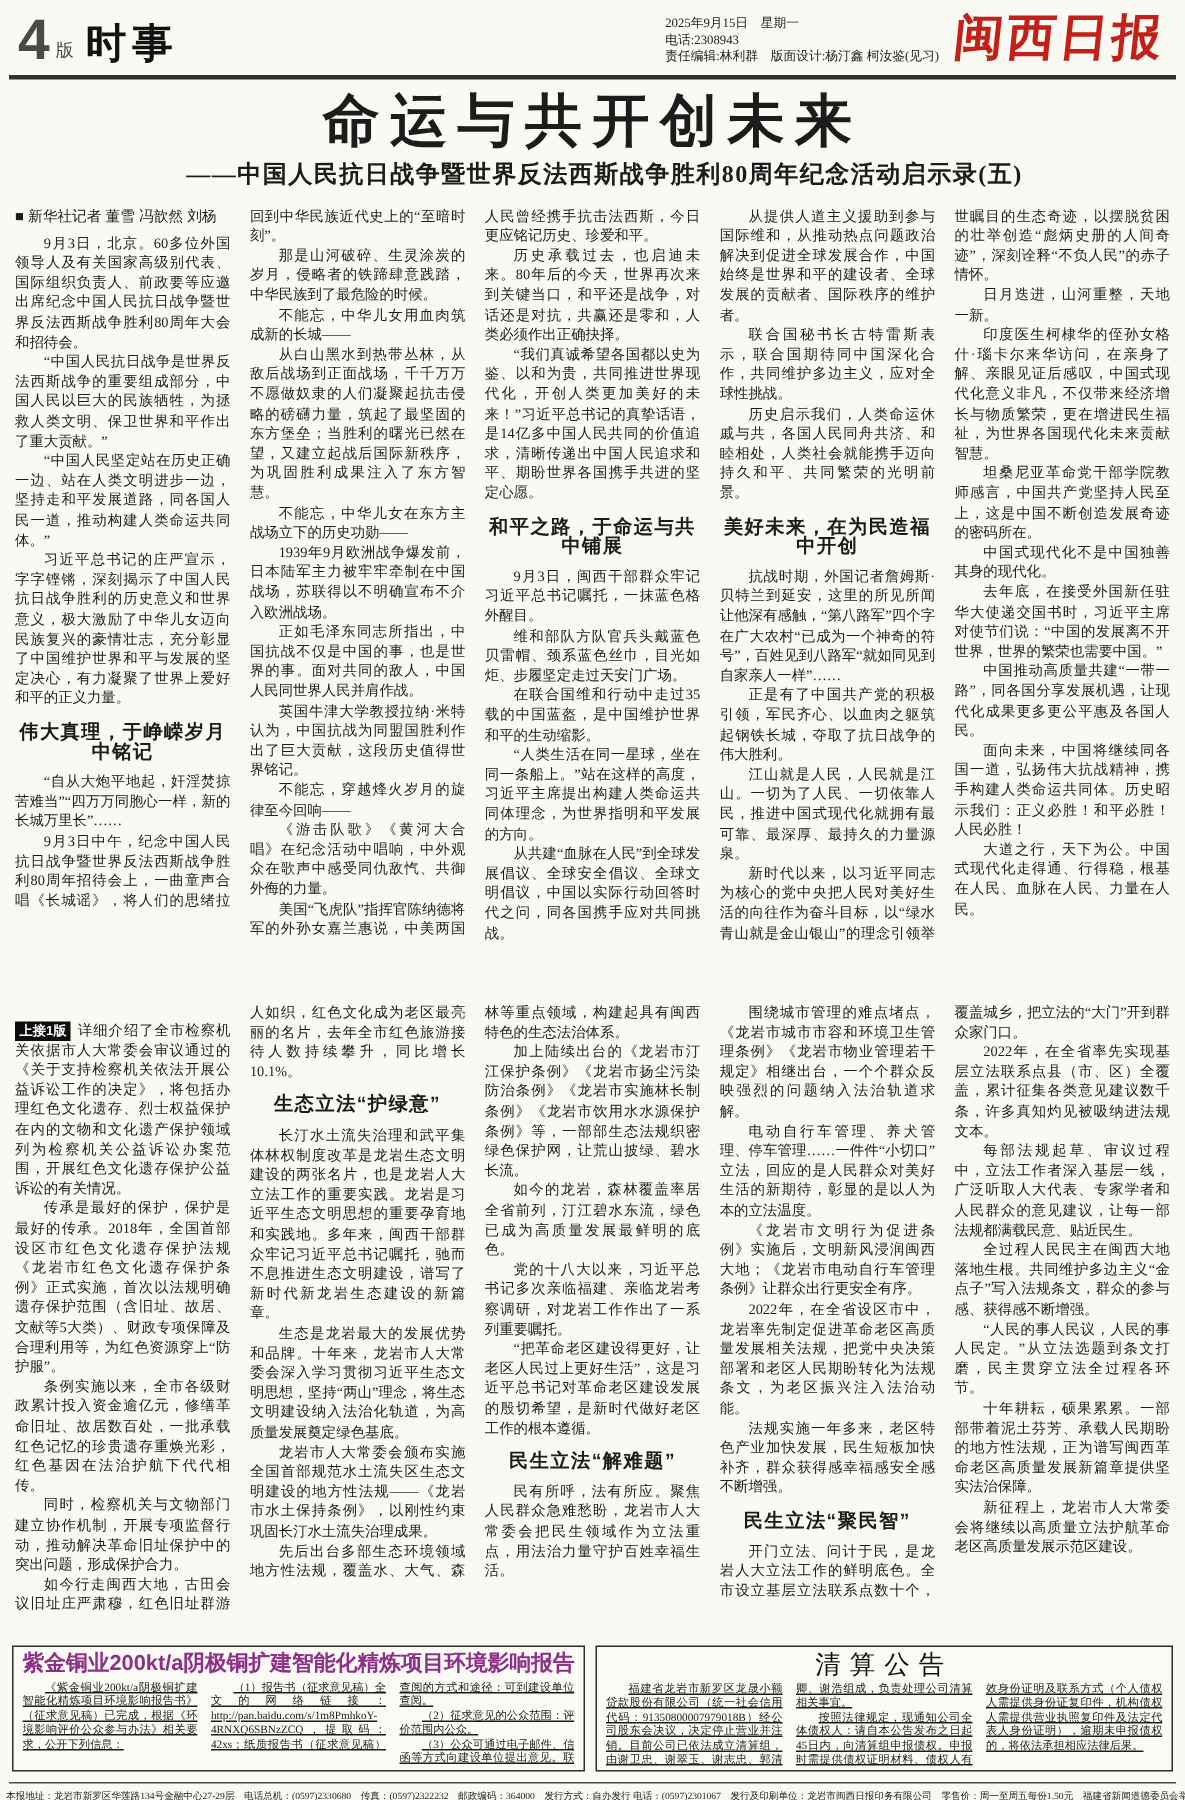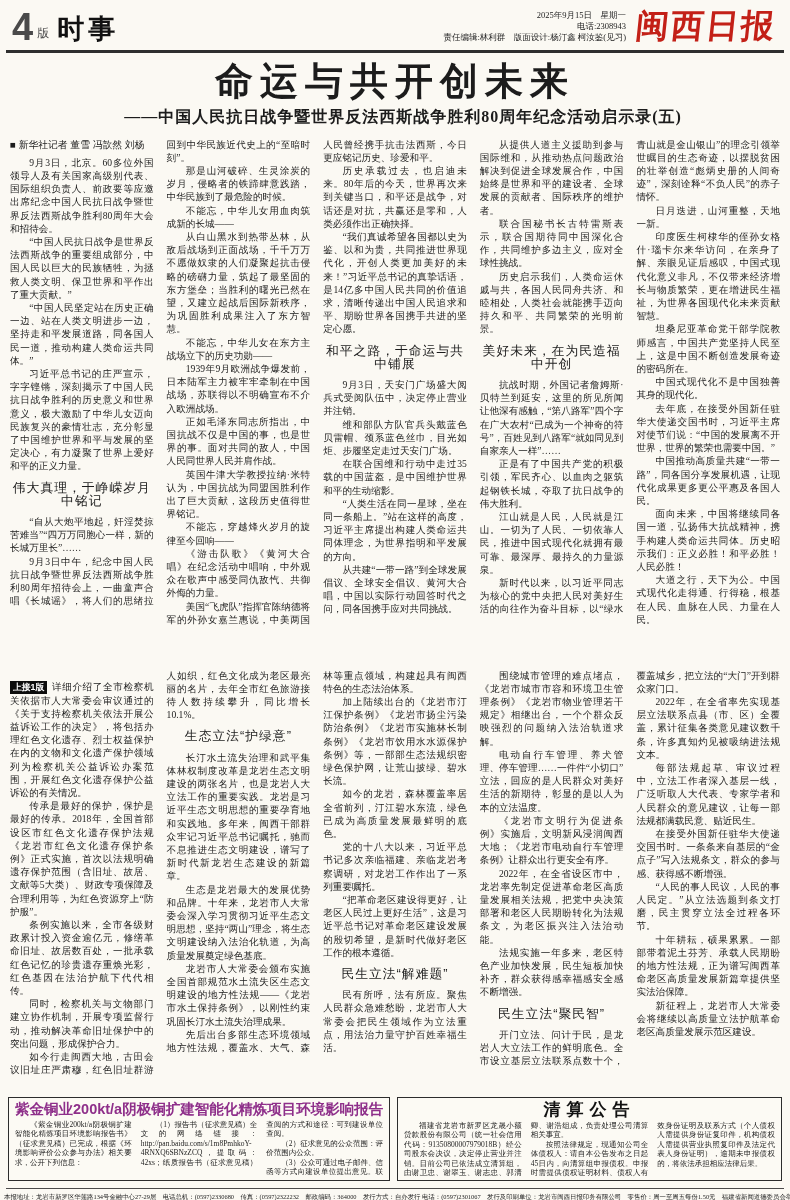--- a/index.html
+++ b/index.html
@@ -8,42 +8,42 @@
     background:#fbf9f3;color:#1c1c1c;
     font-family:"Liberation Serif", serif;
   }
   
   .header{display:flex;justify-content:space-between;align-items:flex-end;padding:8px 10px 3px 12px;}
   .h-left{display:flex;align-items:flex-end;gap:4px;}
   .page-num{font-family:"Liberation Sans",sans-serif;font-size:38px;line-height:34px;font-weight:bold;color:#4a4a4a;}
   .page-ban{font-size:12px;color:#4a4a4a;margin-bottom:2px;}
   .page-section{font-family:Liberation Serif, serif;font-size:27px;line-height:30px;font-weight:900;color:#111;letter-spacing:4px;margin-left:4px;}
   .h-right{display:flex;align-items:center;gap:10px;}
-  .h-meta{text-align:right;font-size:8.5px;line-height:11px;color:#222;}
+  .h-meta{text-align:left;font-size:8.5px;line-height:11px;color:#222;}
   .masthead{font-size:33px;font-weight:bold;color:#c32017;letter-spacing:2px;transform:skewX(-6deg);line-height:36px;padding-right:4px;}
   .header-rule{height:2.5px;background:#2f2f2f;margin:3px 6px 0 6px;}
   
   .main-title{font-family:"Liberation Sans",sans-serif;text-align:center;font-size:38px;font-weight:900;letter-spacing:7px;margin-top:9px;line-height:38px;}
   .main-subtitle{text-align:center;font-size:16px;font-weight:bold;letter-spacing:1px;margin-top:7px;line-height:20px;padding-left:16px;}
   .article{margin:10px 10px 0 10px;column-gap:13px;column-count:5;text-align:justify;overflow:hidden;
     font-size:9.6px;line-height:13.2px;}
   .article-1{height:522px;margin-top:11px;}
   .article-2{height:420px;margin-top:9px;}
   .article p{margin:0;text-indent:2em;}
   .article p.byline{text-indent:0;font-weight:normal;margin-bottom:5px;font-family:"Liberation Sans",sans-serif;font-size:9.8px;}
-  .article h3.sub-head{font-family:"Liberation Sans",sans-serif;font-size:12.8px;font-weight:400;text-align:center;margin:8px 0;letter-spacing:1px;break-inside:avoid;}
+  .article h3.sub-head{font-family:"Liberation Sans",sans-serif;font-size:12.8px;font-weight:700;text-align:center;margin:8px 0;letter-spacing:1px;break-inside:avoid;}
   .jump-label{display:inline-block;background:#0d0d0d;color:#fff;font-family:"Liberation Sans",sans-serif;font-size:8.8px;line-height:11px;padding:1px 3px;margin-right:4px;font-weight:bold;margin-top:12px;}
   
   .ads-row{display:flex;gap:7px;margin:8px 8px 0 8px;height:84px;}
   .ad{border:1.6px solid #2c2c2c;background:#fcfaf4;padding:2px 6px;box-sizing:border-box;overflow:hidden;}
   .ad-left{width:382px;}
   .ad-right-box{flex:1;}
   .ad-title-left{font-family:"Liberation Sans",sans-serif;color:#8e2f8a;font-size:14.5px;font-weight:900;text-align:center;white-space:nowrap;overflow:hidden;line-height:18px;}
-  .ad-title-right{font-family:"Liberation Sans",sans-serif;color:#111;font-size:17px;font-weight:700;text-align:center;letter-spacing:6px;line-height:19px;}
-  .ad-body{column-count:3;column-gap:9px;font-size:7.5px;line-height:9.6px;text-align:justify;height:58px;overflow:hidden;margin-top:2px;}
+  .ad-title-right{font-family:"Liberation Sans",sans-serif;color:#111;font-size:17px;font-weight:400;text-align:center;letter-spacing:6px;line-height:19px;}
+  .ad-body{column-count:3;column-gap:9px;font-size:7.5px;line-height:9.6px;text-align:justify;height:58px;overflow:hidden;margin-top:2px;text-decoration:underline;}
   .ad-body p{margin:0;text-indent:2em;}
   
   .footer-rule{border-top:1px solid #4a4a4a;margin:7px 6px 0 6px;}
   .footer{font-size:6.4px;color:#222;text-align:center;margin-top:4px;white-space:nowrap;overflow:hidden;padding:0 4px;}
 </style>
 </head>
 <body>
 
 <div class="header">
   <div class="h-left">
@@ -79,25 +79,25 @@
     <p>不能忘，中华儿女在东方主战场立下的历史功勋——</p>
     <p>1939年9月欧洲战争爆发前，日本陆军主力被牢牢牵制在中国战场，苏联得以不明确宣布不介入欧洲战场。</p>
     <p>正如毛泽东同志所指出，中国抗战不仅是中国的事，也是世界的事。面对共同的敌人，中国人民同世界人民并肩作战。</p>
     <p>英国牛津大学教授拉纳·米特认为，中国抗战为同盟国胜利作出了巨大贡献，这段历史值得世界铭记。</p>
     <p>不能忘，穿越烽火岁月的旋律至今回响——</p>
     <p>《游击队歌》《黄河大合唱》在纪念活动中唱响，中外观众在歌声中感受同仇敌忾、共御外侮的力量。</p>
     <p>美国“飞虎队”指挥官陈纳德将军的外孙女嘉兰惠说，中美两国人民曾经携手抗击法西斯，今日更应铭记历史、珍爱和平。</p>
     <p>历史承载过去，也启迪未来。80年后的今天，世界再次来到关键当口，和平还是战争，对话还是对抗，共赢还是零和，人类必须作出正确抉择。</p>
     <p>“我们真诚希望各国都以史为鉴、以和为贵，共同推进世界现代化，开创人类更加美好的未来！”习近平总书记的真挚话语，是14亿多中国人民共同的价值追求，清晰传递出中国人民追求和平、期盼世界各国携手共进的坚定心愿。</p>
     <h3 class="sub-head">和平之路，于命运与共中铺展</h3>
-    <p>9月3日，天安门广场盛大阅兵式受阅队伍中，决定停止营业并注销。</p>
+    <p>9月3日，闽西干部群众牢记习近平总书记嘱托，一抹蓝色格外醒目。</p>
     <p>维和部队方队官兵头戴蓝色贝雷帽、颈系蓝色丝巾，目光如炬、步履坚定走过天安门广场。</p>
     <p>在联合国维和行动中走过35载的中国蓝盔，是中国维护世界和平的生动缩影。</p>
     <p>“人类生活在同一星球，坐在同一条船上。”站在这样的高度，习近平主席提出构建人类命运共同体理念，为世界指明和平发展的方向。</p>
-    <p>从共建“一带一路”到全球发展倡议、全球安全倡议、黄河大合唱，中国以实际行动回答时代之问，同各国携手应对共同挑战。</p>
+    <p>从共建“血脉在人民”到全球发展倡议、全球安全倡议、全球文明倡议，中国以实际行动回答时代之问，同各国携手应对共同挑战。</p>
     <p>从提供人道主义援助到参与国际维和，从推动热点问题政治解决到促进全球发展合作，中国始终是世界和平的建设者、全球发展的贡献者、国际秩序的维护者。</p>
     <p>联合国秘书长古特雷斯表示，联合国期待同中国深化合作，共同维护多边主义，应对全球性挑战。</p>
     <p>历史启示我们，人类命运休戚与共，各国人民同舟共济、和睦相处，人类社会就能携手迈向持久和平、共同繁荣的光明前景。</p>
     <h3 class="sub-head">美好未来，在为民造福中开创</h3>
     <p>抗战时期，外国记者詹姆斯·贝特兰到延安，这里的所见所闻让他深有感触，“第八路军”四个字在广大农村“已成为一个神奇的符号”，百姓见到八路军“就如同见到自家亲人一样”……</p>
     <p>正是有了中国共产党的积极引领，军民齐心、以血肉之躯筑起钢铁长城，夺取了抗日战争的伟大胜利。</p>
     <p>江山就是人民，人民就是江山。一切为了人民、一切依靠人民，推进中国式现代化就拥有最可靠、最深厚、最持久的力量源泉。</p>
     <p>新时代以来，以习近平同志为核心的党中央把人民对美好生活的向往作为奋斗目标，以“绿水青山就是金山银山”的理念引领举世瞩目的生态奇迹，以摆脱贫困的壮举创造“彪炳史册的人间奇迹”，深刻诠释“不负人民”的赤子情怀。</p>
     <p>日月迭进，山河重整，天地一新。</p>
     <p>印度医生柯棣华的侄孙女格什·瑙卡尔来华访问，在亲身了解、亲眼见证后感叹，中国式现代化意义非凡，不仅带来经济增长与物质繁荣，更在增进民生福祉，为世界各国现代化未来贡献智慧。</p>
@@ -128,21 +128,21 @@
     <p>民有所呼，法有所应。聚焦人民群众急难愁盼，龙岩市人大常委会把民生领域作为立法重点，用法治力量守护百姓幸福生活。</p>
     <p>围绕城市管理的难点堵点，《龙岩市城市市容和环境卫生管理条例》《龙岩市物业管理若干规定》相继出台，一个个群众反映强烈的问题纳入法治轨道求解。</p>
     <p>电动自行车管理、养犬管理、停车管理……一件件“小切口”立法，回应的是人民群众对美好生活的新期待，彰显的是以人为本的立法温度。</p>
     <p>《龙岩市文明行为促进条例》实施后，文明新风浸润闽西大地；《龙岩市电动自行车管理条例》让群众出行更安全有序。</p>
     <p>2022年，在全省设区市中，龙岩率先制定促进革命老区高质量发展相关法规，把党中央决策部署和老区人民期盼转化为法规条文，为老区振兴注入法治动能。</p>
     <p>法规实施一年多来，老区特色产业加快发展，民生短板加快补齐，群众获得感幸福感安全感不断增强。</p>
     <h3 class="sub-head">民生立法“聚民智”</h3>
     <p>开门立法、问计于民，是龙岩人大立法工作的鲜明底色。全市设立基层立法联系点数十个，覆盖城乡，把立法的“大门”开到群众家门口。</p>
     <p>2022年，在全省率先实现基层立法联系点县（市、区）全覆盖，累计征集各类意见建议数千条，许多真知灼见被吸纳进法规文本。</p>
     <p>每部法规起草、审议过程中，立法工作者深入基层一线，广泛听取人大代表、专家学者和人民群众的意见建议，让每一部法规都满载民意、贴近民生。</p>
-    <p>在接受外国新任驻华大使递交国书时。一条条来自基层的“金点子”写入法规条文，群众的参与感、获得感不断增强。</p>
+    <p>全过程人民民主在闽西大地落地生根。共同维护多边主义“金点子”写入法规条文，群众的参与感、获得感不断增强。</p>
     <p>“人民的事人民议，人民的事人民定。”从立法选题到条文打磨，民主贯穿立法全过程各环节。</p>
     <p>十年耕耘，硕果累累。一部部带着泥土芬芳、承载人民期盼的地方性法规，正为谱写闽西革命老区高质量发展新篇章提供坚实法治保障。</p>
     <p>新征程上，龙岩市人大常委会将继续以高质量立法护航革命老区高质量发展示范区建设。</p>
   </div>
 
 <div class="ads-row">
   <div class="ad ad-left">
     <div class="ad-title-left" style="color: rgb(142, 47, 138);">紫金铜业200kt/a阴极铜扩建智能化精炼项目环境影响报告书征求意见稿公示</div>
     <div class="ad-body">
         <p>《紫金铜业200kt/a阴极铜扩建智能化精炼项目环境影响报告书》（征求意见稿）已完成，根据《环境影响评价公众参与办法》相关要求，公开下列信息：</p>

